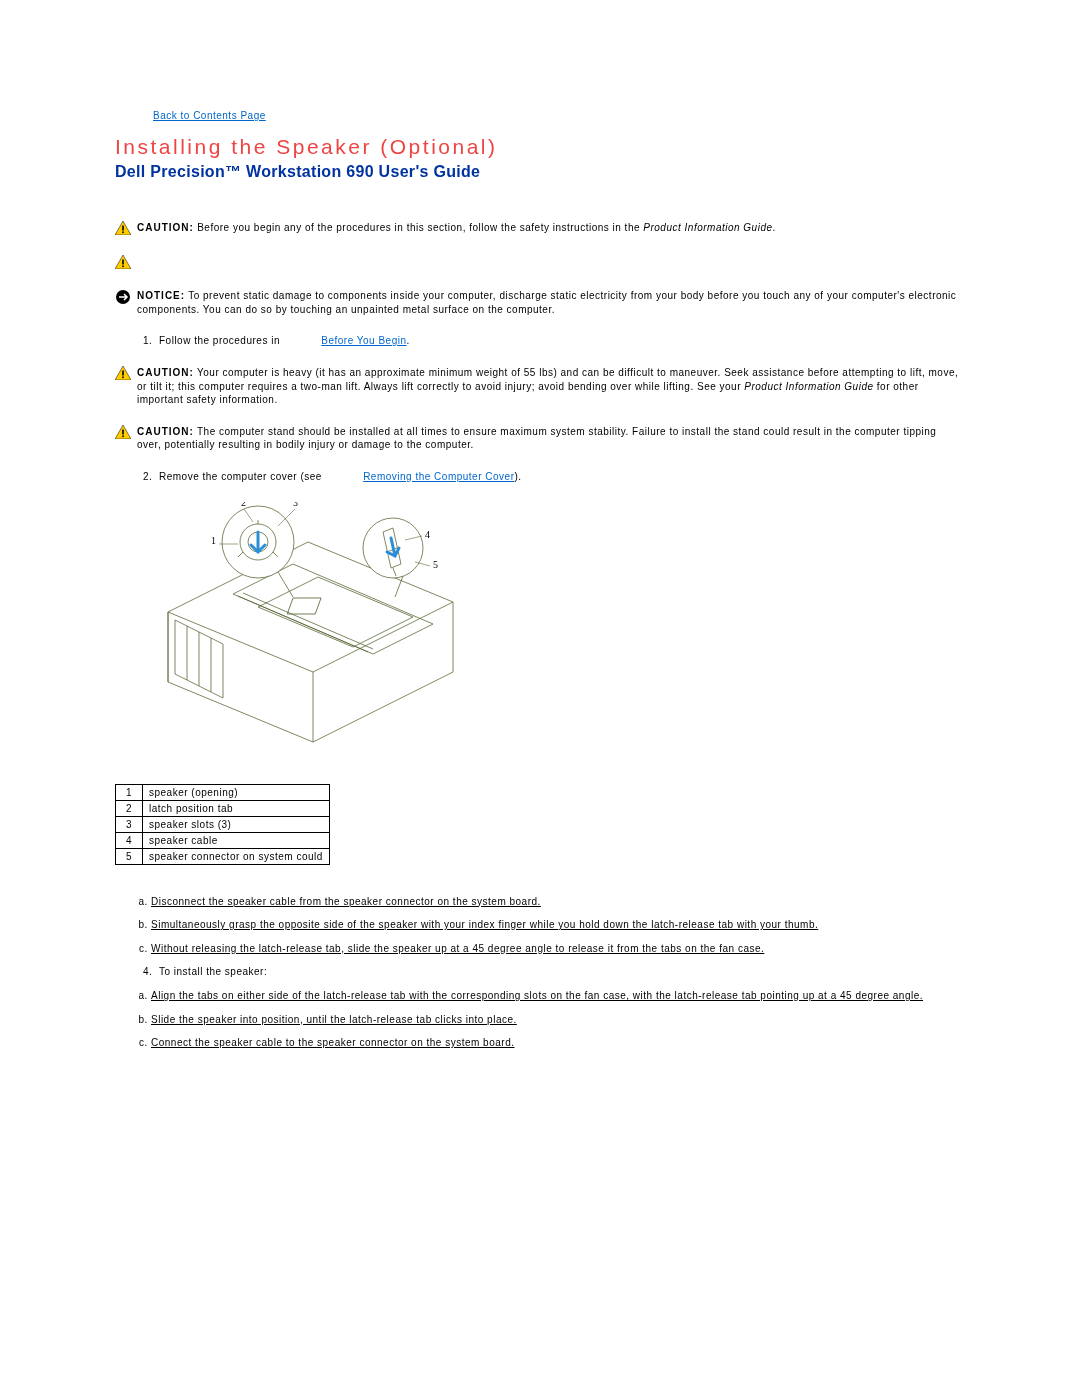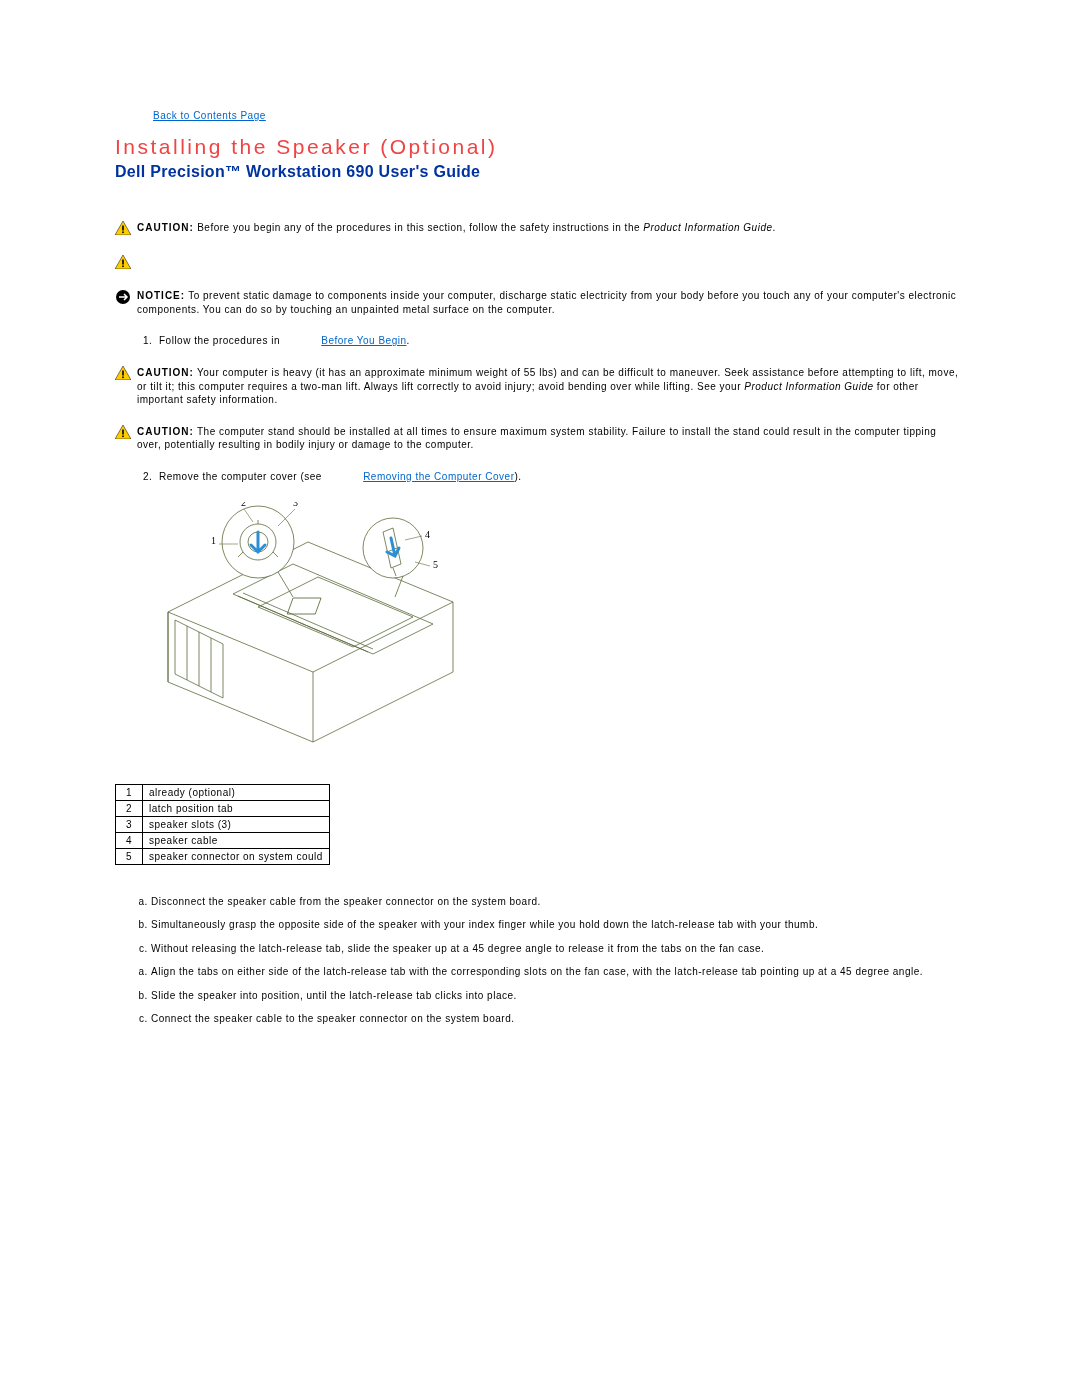--- a/index.html
+++ b/index.html
@@ -52,20 +52,21 @@
   .notice-text b {
     letter-spacing: 1px;
   }
   .notice-text i {
     font-style: italic;
   }
   ol.sub {
     list-style-type: lower-alpha;
     margin: 8px 0 4px 0;
     padding-left: 36px;
+    text-decoration: underline;
   }
   ol.sub > li {
     margin-bottom: 10px;
     line-height: 1.35;
   }
   .figure {
     margin: 10px 0 30px 28px;
   }
   .figure svg {
     width: 320px;
@@ -228,21 +229,21 @@
       <text x="290" y="66">5</text>
         <line x1="287" y1="64" x2="272" y2="60" stroke="#5a6b3a" stroke-width="0.6"></line>
     </g>
   </svg>
 </div>
 
 <table class="parts-table">
   <tbody>
       <tr>
         <td class="num">1</td>
-        <td>already (optional)</td>
+        <td>speaker (opening)</td>
       </tr>
   <tr>
         <td class="num">2</td>
         <td>latch position tab</td>
       </tr>
   <tr>
         <td class="num">3</td>
         <td>speaker slots (3)</td>
       </tr>
   <tr>
@@ -258,18 +259,19 @@
 
 <div class="step-block">
   <ol class="sub">
     <li>Disconnect the speaker cable from the speaker connector on the system board.</li>
     <li>Simultaneously grasp the opposite side of the speaker with your index finger while you hold down the latch-release tab with your thumb.</li>
     <li>Without releasing the latch-release tab, slide the speaker up at a 45 degree angle to release it from the tabs on the fan case.</li>
   </ol>
 </div>
 
 <div class="step-block">
+  <div class="step-heading"><span class="step-num">4.</span><span>To install the speaker:</span></div>
   <ol class="sub">
     <li>Align the tabs on either side of the latch-release tab with the corresponding slots on the fan case, with the latch-release tab pointing up at a 45 degree angle.</li>
     <li>Slide the speaker into position, until the latch-release tab clicks into place.</li>
     <li>Connect the speaker cable to the speaker connector on the system board.</li>
   </ol>
 </div>
 
 </body></html>

